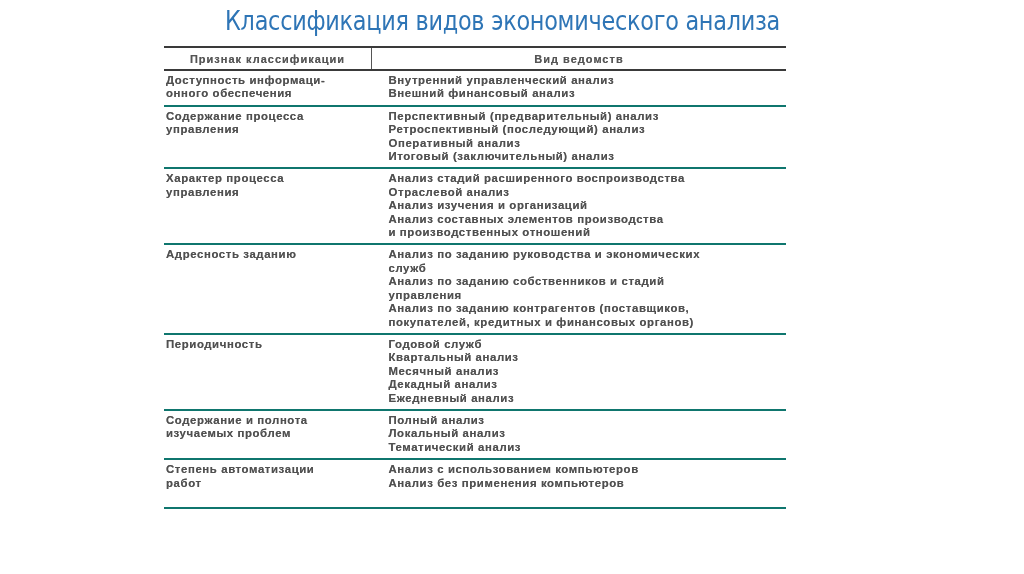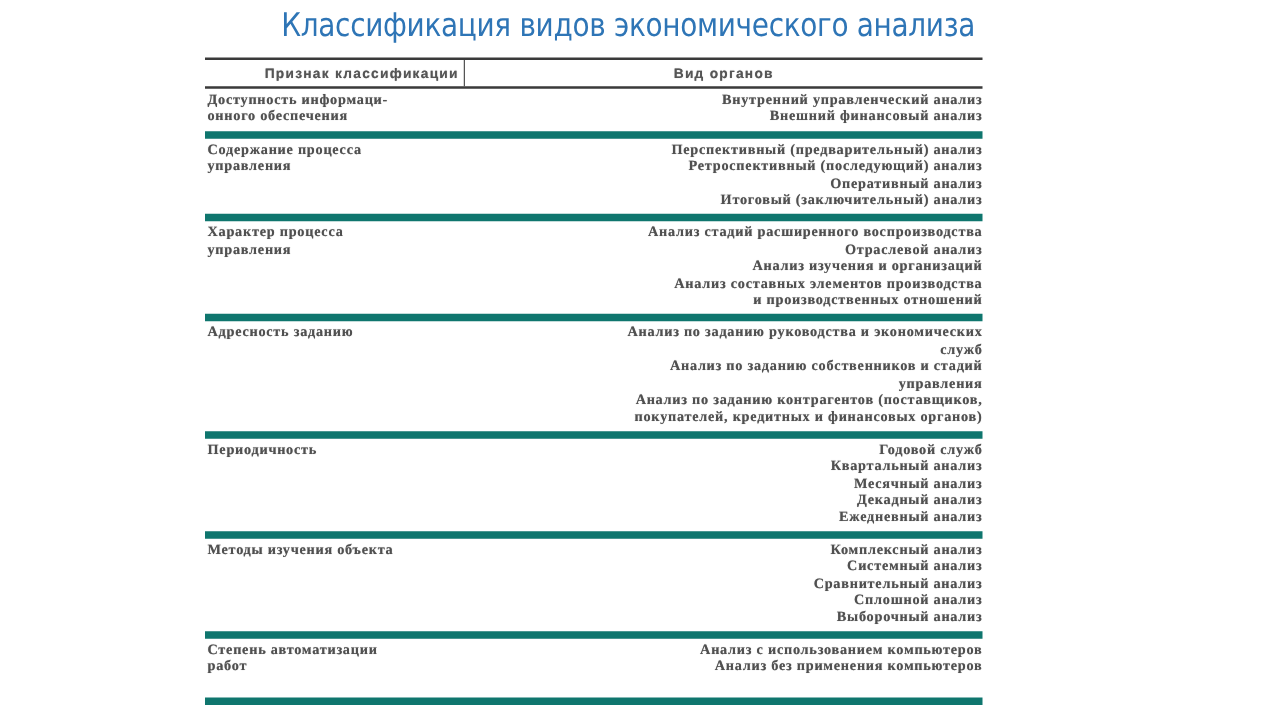--- a/index.html
+++ b/index.html
@@ -50,36 +50,33 @@
       text-align: center;
       padding: 3px 4px 3px 4px;
       height: 15px;
       border-top: 2px solid #3a3a3a;
       border-bottom: 2px solid #3a3a3a;
       letter-spacing: 1px;
     }
     .tbl th.col-a {
       width: 199px;
       border-right: 1.5px solid #555;
-      text-align: right;
     }
     .tbl td {
       vertical-align: top;
       padding: 3px 0 4px 2px;
       line-height: 13.4px;
-      border-bottom: 6px solid #0f766e;
-      font-family: Liberation Serif, serif;
+      border-bottom: 2px solid #0f766e;
     }
     .tbl td.col-a {
       width: 199px;
       padding-left: 2px;
     }
     .tbl td.col-b {
       padding-left: 17px;
-      text-align: right;
     }
     .line {
       display: block;
       white-space: nowrap;
     }
     .r1 td { height: 23px; }
     .r2 td { height: 50px; }
     .r3 td { height: 66px; }
     .r4 td { height: 74px; }
     .r5 td { height: 66px; margin-top: 40px; }
@@ -90,21 +87,21 @@
 </head>
 <body>
 
 <div class="slide-title">Классификация видов экономического анализа</div>
 
 <div class="table-wrap">
   <table class="tbl">
     <thead>
       <tr>
         <th class="col-a">Признак классификации</th>
-        <th>Вид органов</th>
+        <th>Вид ведомств</th>
       </tr>
     </thead>
     <tbody>
       <tr class="r1">
         <td class="col-a">
           <span class="line">Доступность информаци-</span>
           <span class="line">онного обеспечения</span>
         </td>
         <td class="col-b">
           <span class="line">Внутренний управленческий анализ</span>
@@ -154,30 +151,29 @@
           <span class="line">Периодичность</span>
         </td>
         <td class="col-b">
           <span class="line">Годовой служб</span>
           <span class="line">Квартальный анализ</span>
           <span class="line">Месячный анализ</span>
           <span class="line">Декадный анализ</span>
           <span class="line">Ежедневный анализ</span>
         </td>
       </tr>
-      <tr class="r7">
+      <tr class="r6">
         <td class="col-a">
-          <span class="line">Методы изучения объекта</span>
+          <span class="line">Содержание и полнота</span>
+          <span class="line">изучаемых проблем</span>
         </td>
         <td class="col-b">
-          <span class="line">Комплексный анализ</span>
-          <span class="line">Системный анализ</span>
-          <span class="line">Сравнительный анализ</span>
-          <span class="line">Сплошной анализ</span>
-          <span class="line">Выборочный анализ</span>
+          <span class="line">Полный анализ</span>
+          <span class="line">Локальный анализ</span>
+          <span class="line">Тематический анализ</span>
         </td>
       </tr>
       <tr class="r8">
         <td class="col-a">
           <span class="line">Степень автоматизации</span>
           <span class="line">работ</span>
         </td>
         <td class="col-b">
           <span class="line">Анализ с использованием компьютеров</span>
           <span class="line">Анализ без применения компьютеров</span>

